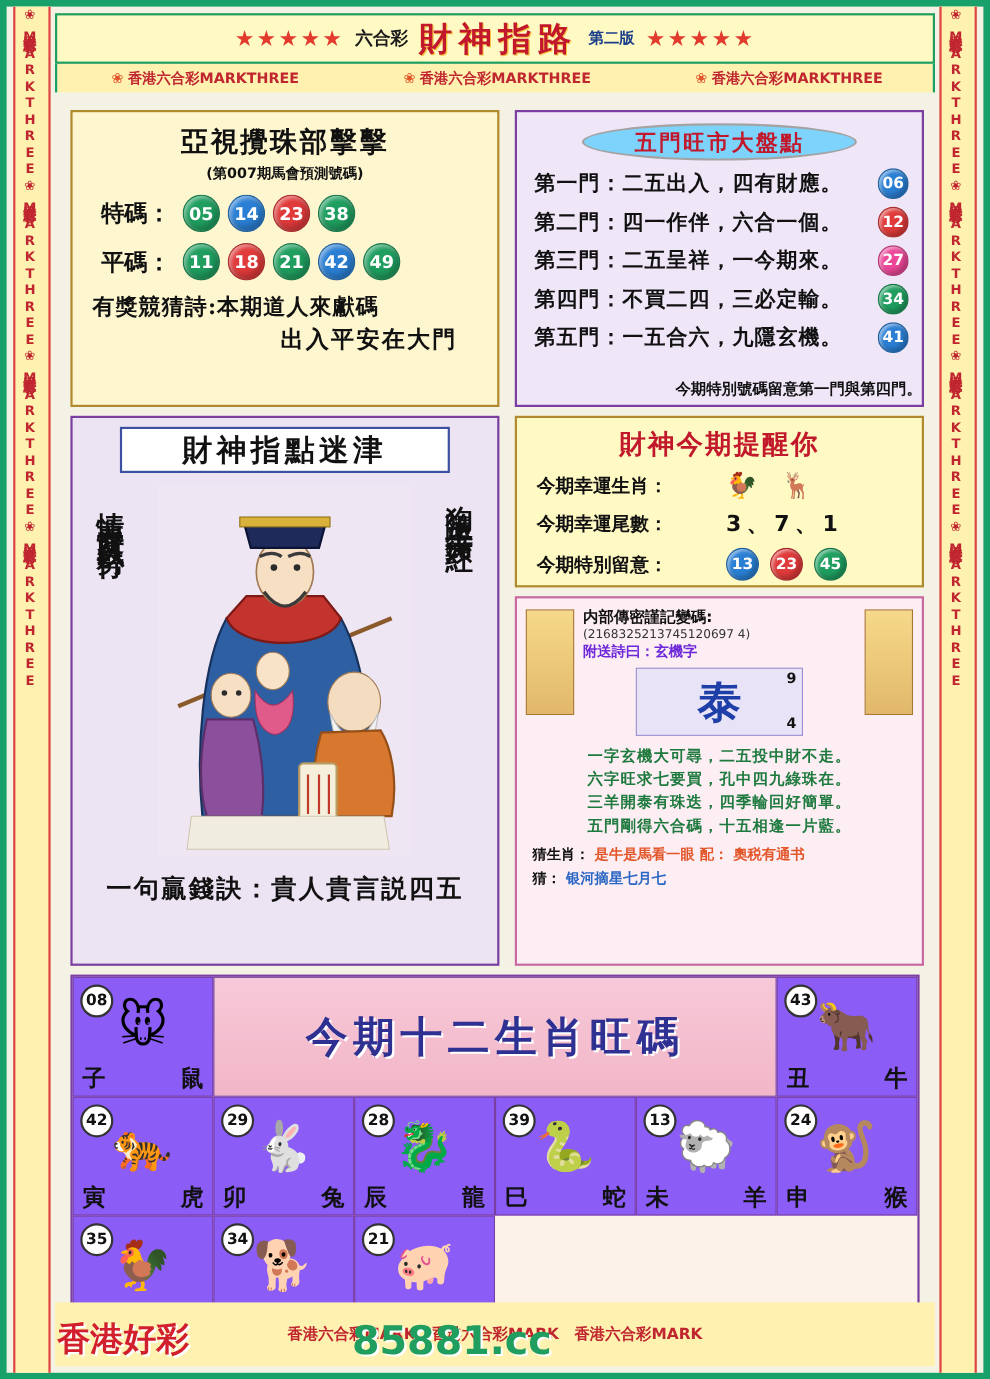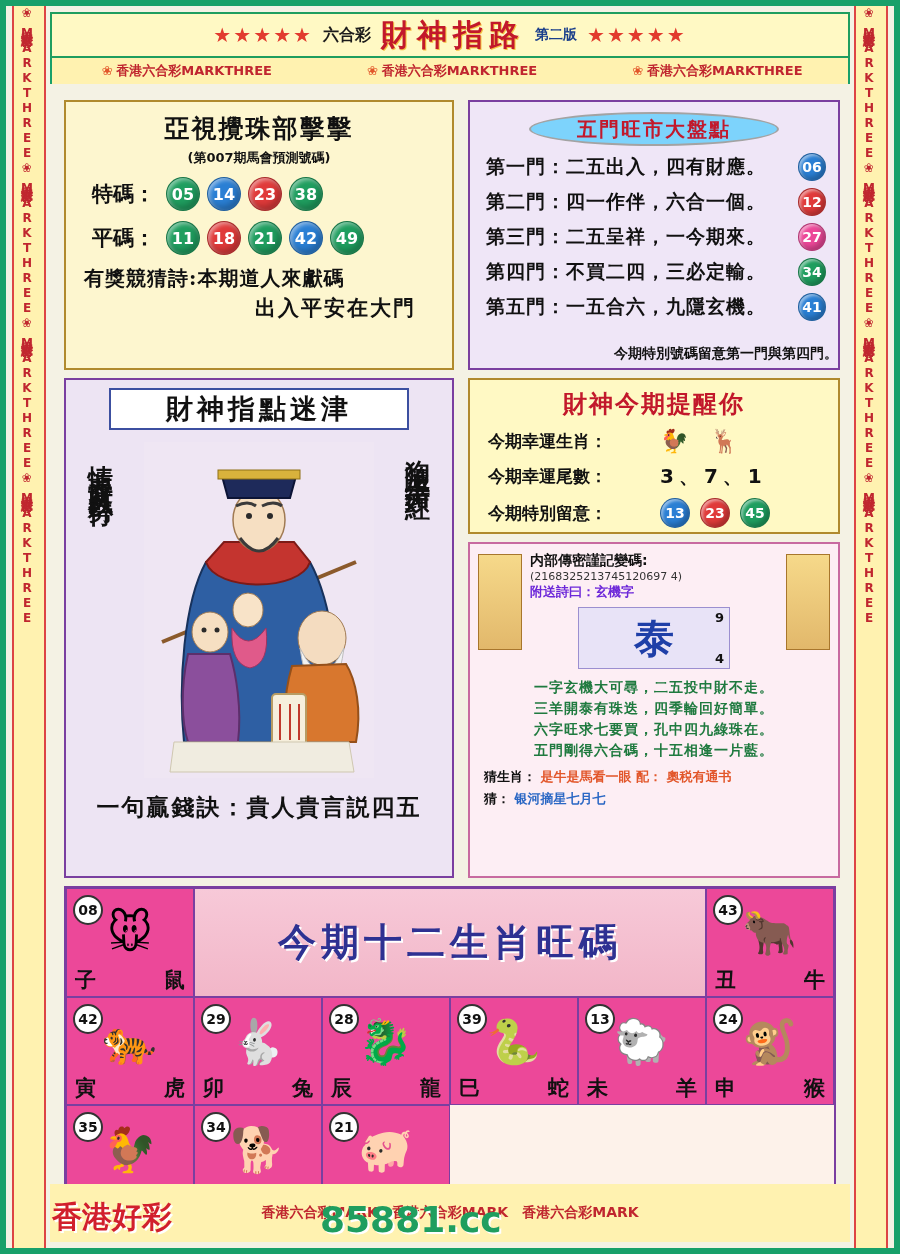--- a/index.html
+++ b/index.html
@@ -192,21 +192,21 @@
   .guess-row .ans { color:#e2562a; }
   .guess-row2 { margin:4px 14px 0; font-size:13px; font-weight:bold; color:#111; }
   .guess-row2 .ans { color:#2a67c4; }
 
   
   #zodiac {
     position:absolute; left:14px; right:14px; top:796px; height:330px;
     background:#fdf2ea; border:2px solid #7a3fa0;
   }
   .zgrid { display:grid; grid-template-columns:repeat(6,1fr); grid-template-rows:repeat(3,1fr); height:100%; }
-  .zcell { border:1px solid #7a3fa0; position:relative; overflow:hidden; background:#ec4899; }
+  .zcell { border:1px solid #7a3fa0; position:relative; overflow:hidden; background:#8b5cf6; }
   .zcell.banner { grid-column:2 / span 4; display:flex; align-items:center; justify-content:center;
     background:linear-gradient(#f7c9d8,#f2b6c8); }
   .zbanner-text {
     font-size:38px; font-weight:bold; color:#2e3192; letter-spacing:5px;
     font-family:"DejaVu Serif","Liberation Serif",serif;
     text-shadow:2px 2px 0 #fff;
   }
   .znum {
     position:absolute; left:6px; top:6px; width:30px; height:30px; border-radius:50%;
     background:#fff; border:2px solid #333; display:flex; align-items:center; justify-content:center;
@@ -389,22 +389,22 @@
         <div class="sc-head">内部傳密謹記變碼:</div>
         <div class="sc-num">(2168325213745120697 4)</div>
         <div class="sc-sub">附送詩曰：玄機字</div>
         <div class="glyph-box">
           <span class="corner tr">9</span>
           <span class="g">泰</span>
           <span class="corner br">4</span>
         </div>
         <div class="poem4">
           <div>一字玄機大可尋，二五投中財不走。</div>
+          <div>六字旺求七要買，孔中四九綠珠在。</div>
           <div>三羊開泰有珠迭，四季輪回好簡單。</div>
-          <div>六字旺求七要買，孔中四九綠珠在。</div>
           <div>五門剛得六合碼，十五相逢一片藍。</div>
         </div>
         <div class="guess-row">
           <span>猜生肖：</span>
           <span class="ans">是牛是馬看一眼 配：</span>
           <span class="ans">奧税有通书</span>
         </div>
         <div class="guess-row2">
           <span>猜：</span>
           <span class="ans">银河摘星七月七</span>

